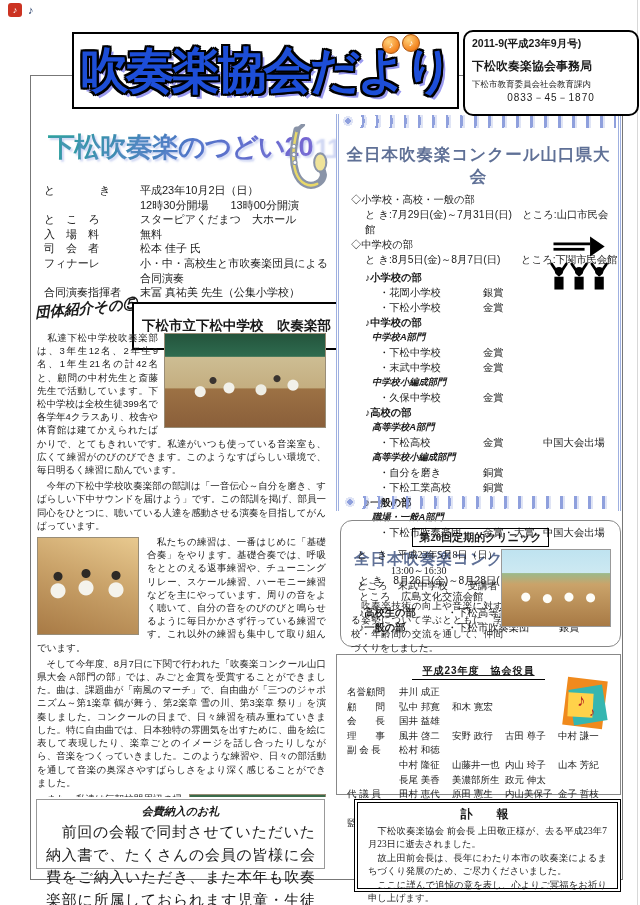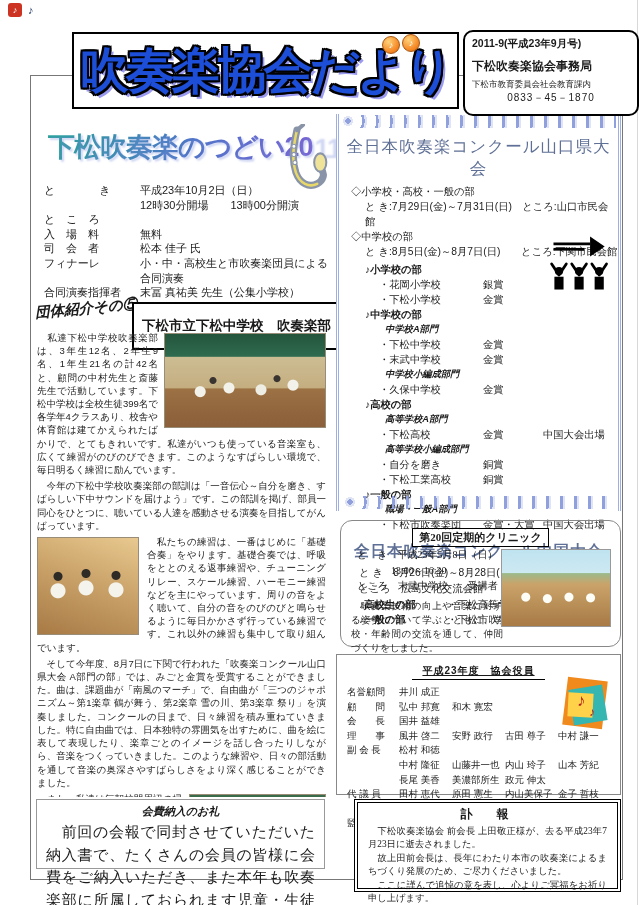--- a/index.html
+++ b/index.html
@@ -87,26 +87,26 @@
            font-family:"Liberation Serif",serif;box-sizing:border-box;}
   .fee-title{text-align:center;font-size:11px;font-weight:bold;font-style:italic;margin-bottom:2px;}
   .fee-body{font-size:15px;line-height:1.5;text-align:justify;}
 
   
   .contest-box{left:336px;top:114px;width:285px;height:397px;box-sizing:border-box;
                border-left:3px double #9fb0e0;border-right:3px double #9fb0e0;background:#fff;}
   .ornament{height:13px;margin:0 2px;
      background:repeating-radial-gradient(circle at 7px 6px,#8fa0dd 0 2.6px,rgba(143,160,221,.28) 2.6px 5px,transparent 5px 14px);}
   .orn-top{margin-top:1px;} .orn-bot{position:absolute;bottom:2px;left:2px;right:2px;}
-  .cb-title{margin-top:8px;text-align:center;font-size:16.5px;font-weight:normal;color:#5f7096;letter-spacing:1px;}
+  .cb-title{margin-top:16px;text-align:center;font-size:16.5px;font-weight:bold;color:#5f7096;letter-spacing:1px;}
   .division{font-size:10.3px;margin:5px 0 0 12px;line-height:1.45;}
   .division .detail{margin-left:14px;}
   .results{margin:2px 0 0 26px;font-size:10.3px;line-height:15px;}
   .r-sec{font-weight:bold;}
-  .r-sub{font-style:italic;font-weight:bold;font-size:9.3px;margin-left:20px;}
+  .r-sub{font-style:italic;font-weight:bold;font-size:9.3px;margin-left:7px;}
   .r-entry{display:flex;margin-left:14px;}
   .r-name{width:104px;flex:none;} .r-award{width:60px;flex:none;} .r-note{flex:1;}
   .cheer{left:548px;top:232px;width:64px;height:62px;z-index:2;}
   .cb-title2{margin-top:9px;text-align:center;font-size:15.5px;font-weight:bold;color:#5f7096;letter-spacing:1px;}
   .chu{font-size:10.3px;margin:3px 0 0 20px;line-height:1.55;}
   .crow{display:flex;}
   .csec{width:88px;flex:none;font-weight:bold;} .cname{width:112px;flex:none;} .caward{flex:1;}
 
   
   .clinic{left:340px;top:520px;width:281px;height:127px;border:1px solid #888;border-radius:12px;
@@ -186,20 +186,21 @@
     <div class="erow">
         <span class="elabel">と　　　　き</span>
         <span class="evalue">平成23年10月2日（日）</span>
       </div>
     <div class="erow">
         <span class="elabel"></span>
         <span class="evalue">12時30分開場　　13時00分開演</span>
       </div>
     <div class="erow">
         <span class="elabel">と　こ　ろ</span>
+        <span class="evalue">スターピアくだまつ　大ホール</span>
       </div>
     <div class="erow">
         <span class="elabel">入　場　料</span>
         <span class="evalue">無料</span>
       </div>
     <div class="erow">
         <span class="elabel">司　会　者</span>
         <span class="evalue">松本 佳子 氏</span>
       </div>
     <div class="erow">

